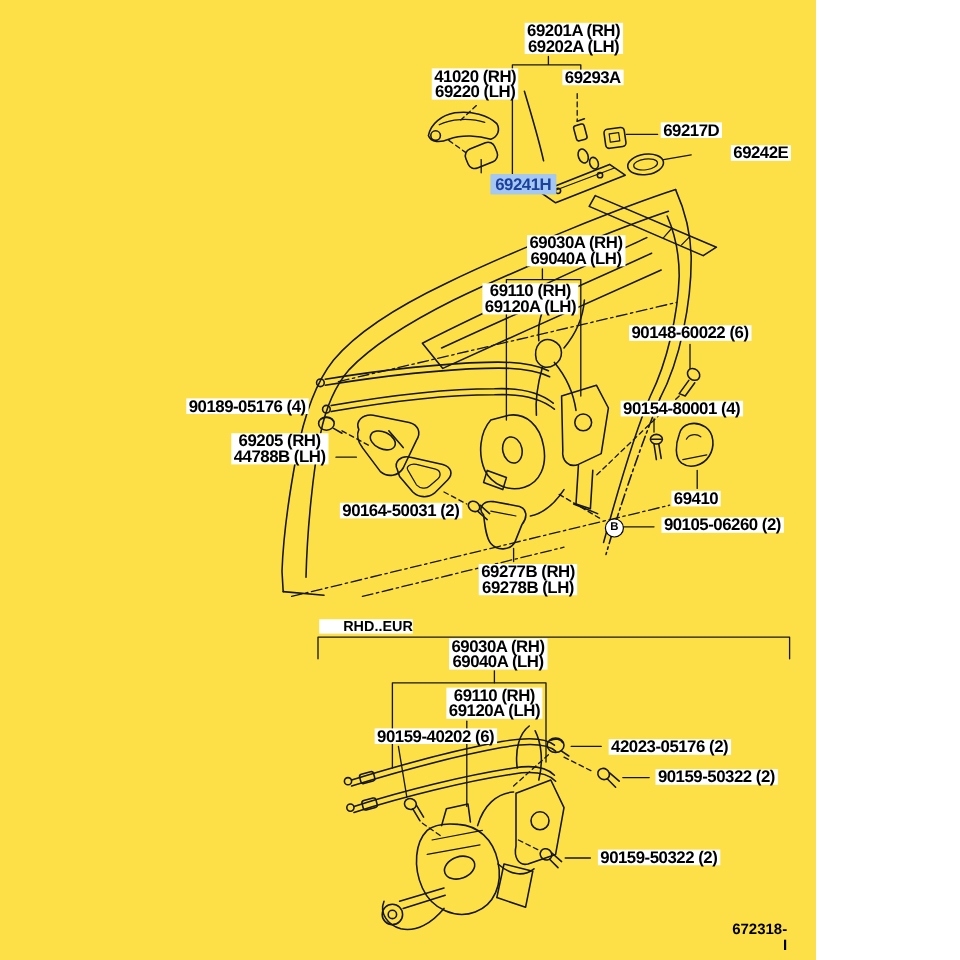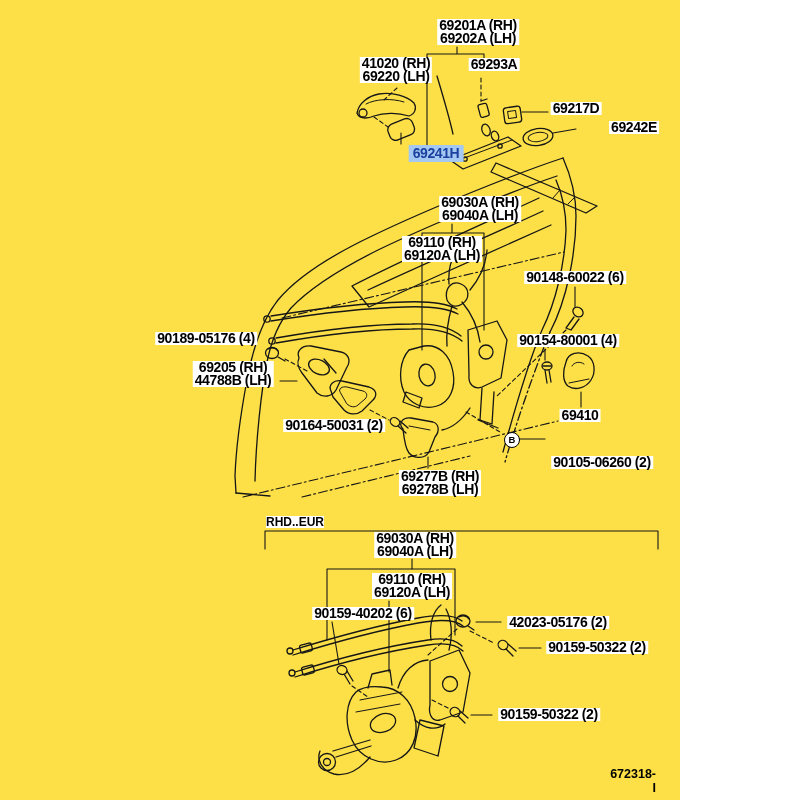--- a/index.html
+++ b/index.html
@@ -225,27 +225,27 @@
   <div class="lbl" style="left:575px;top:271px;">90148-60022 (6)</div>
   <div class="lbl" style="left:568px;top:334px;">90154-80001 (4)</div>
   <div class="lbl" style="left:206px;top:332px;">90189-05176 (4)</div>
   <div class="lbl" style="left:233px;top:361px;">
     <div>69205 (RH)</div>
     <div>44788B (LH)</div>
   </div>
   <div class="lbl" style="left:334px;top:419px;">90164-50031 (2)</div>
   <div class="lbl" style="left:580px;top:409px;">69410</div>
   <div class="circ" style="left:504px;top:432px;">B</div>
-  <div class="lbl" style="left:602px;top:456px;">90105-06260 (2)</div>
+  <div class="lbl" style="left:602px;top:431px;">90105-06260 (2)</div>
   <div class="lbl" style="left:440px;top:470px;">
     <div>69277B (RH)</div>
     <div>69278B (LH)</div>
   </div>
 
-  <div class="cap" style="left:266px;top:516px;">RHD..EUR</div>
+  <div class="cap" style="left:266px;top:516px;padding-left:20px;">RHD..EUR</div>
   <div class="lbl" style="left:415px;top:532px;">
     <div>69030A (RH)</div>
     <div>69040A (LH)</div>
   </div>
   <div class="lbl" style="left:412px;top:573px;">
     <div>69110 (RH)</div>
     <div>69120A (LH)</div>
   </div>
   <div class="lbl" style="left:363px;top:607px;">90159-40202 (6)</div>
   <div class="lbl" style="left:558px;top:616px;">42023-05176 (2)</div>

